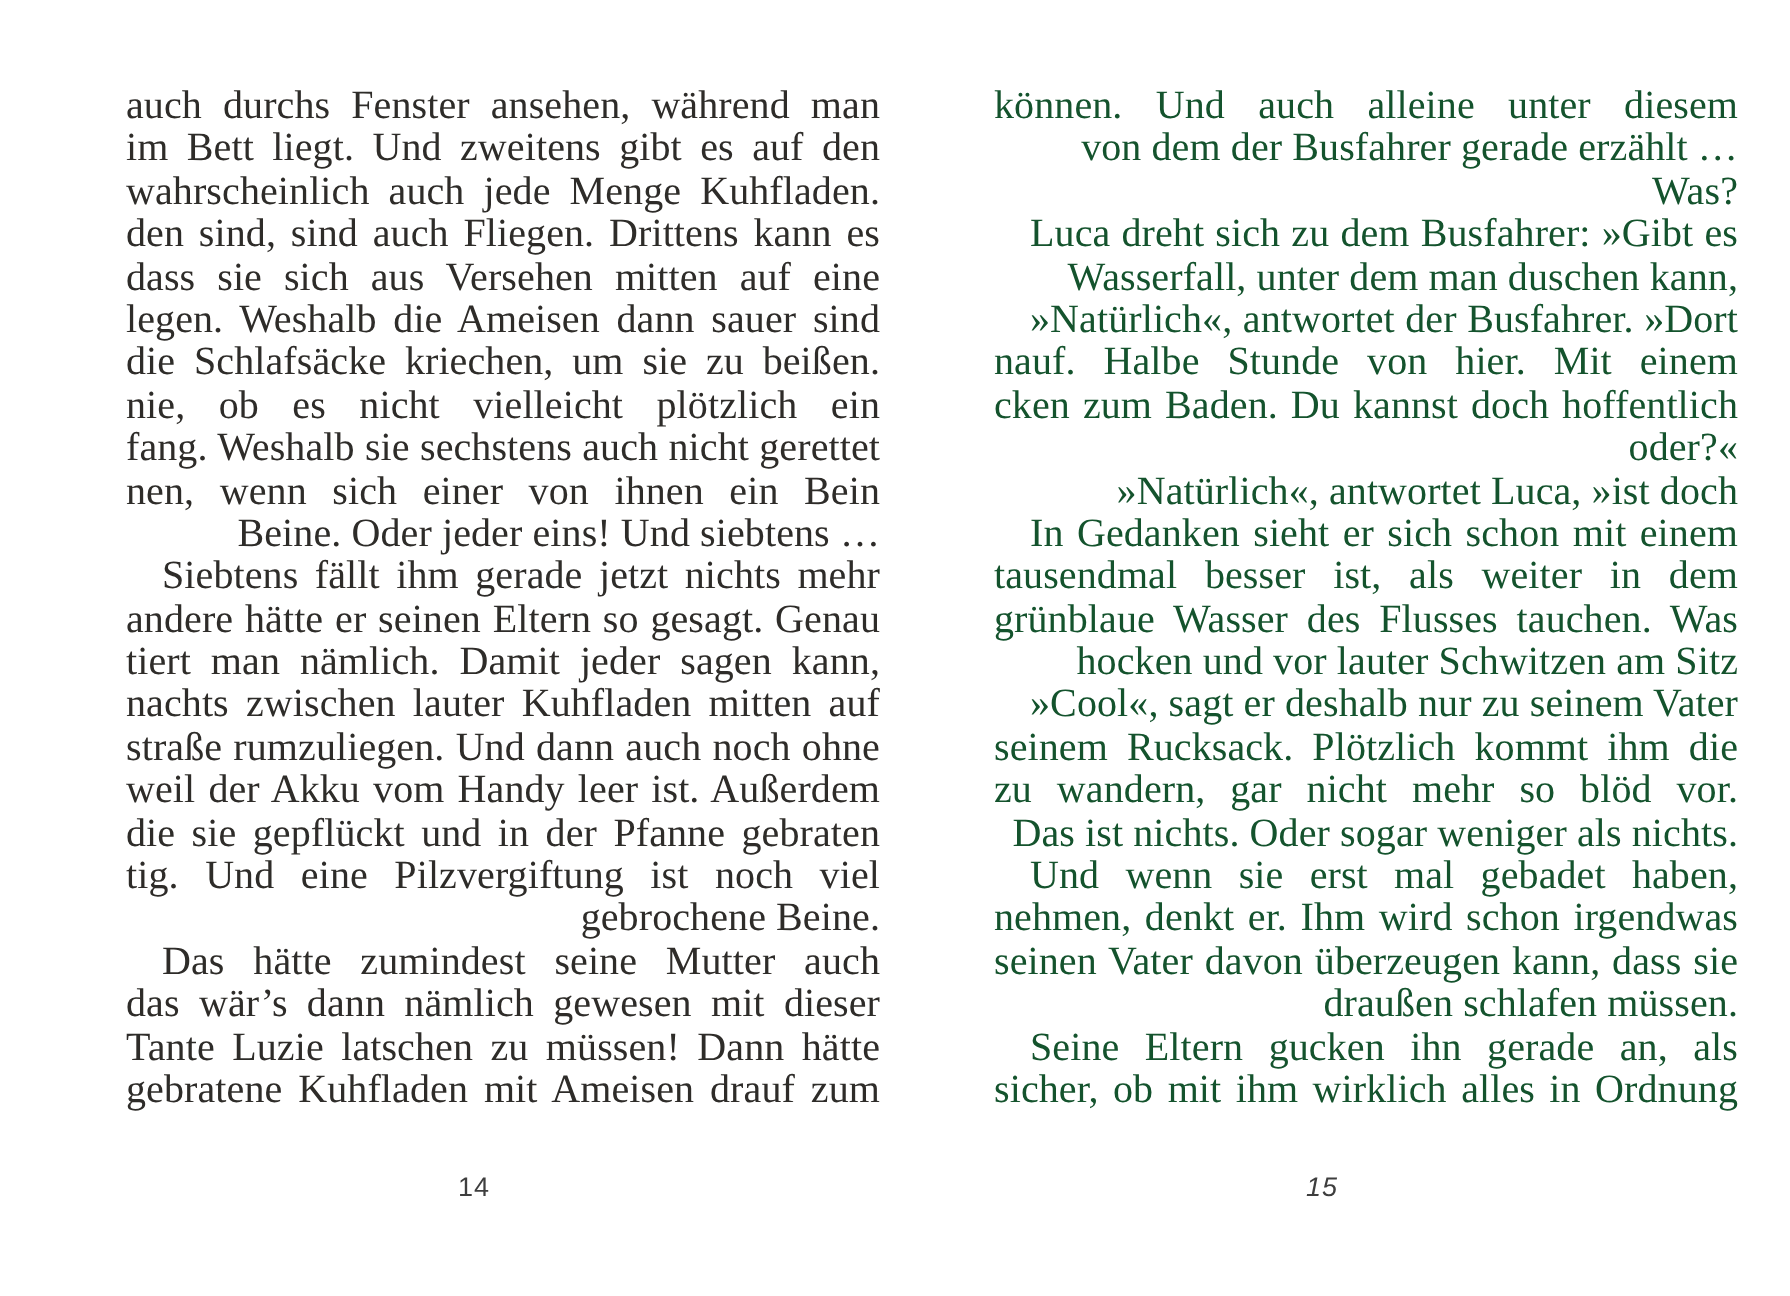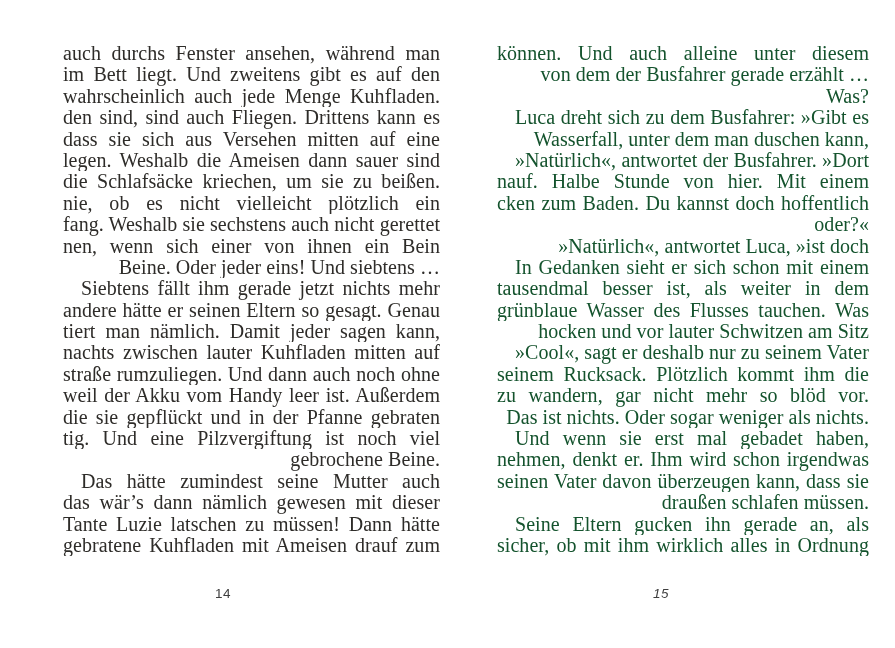--- a/index.html
+++ b/index.html
@@ -41,21 +41,21 @@
     text-indent: 18px;
   }
   .folio {
     position: absolute;
     top: 543px;
     transform: translateX(-50%);
     font-family: "Liberation Sans", "DejaVu Sans", sans-serif;
     font-size: 13.5px;
     letter-spacing: 0.5px;
   }
-  .page-left  .folio { left: 160px; }
+  .page-left  .folio { left: 174px; }
   .page-right .folio { left: 164px; font-style: italic; }
 </style>
 </head>
 <body style="background: rgb(255, 255, 255);">
 
 <main>
 
   <section class="page page-left">
     <div class="text-block" style="color: rgb(46, 44, 41);">
         <div class="line justify">auch durchs Fenster ansehen, während man schön gemütlich</div>

